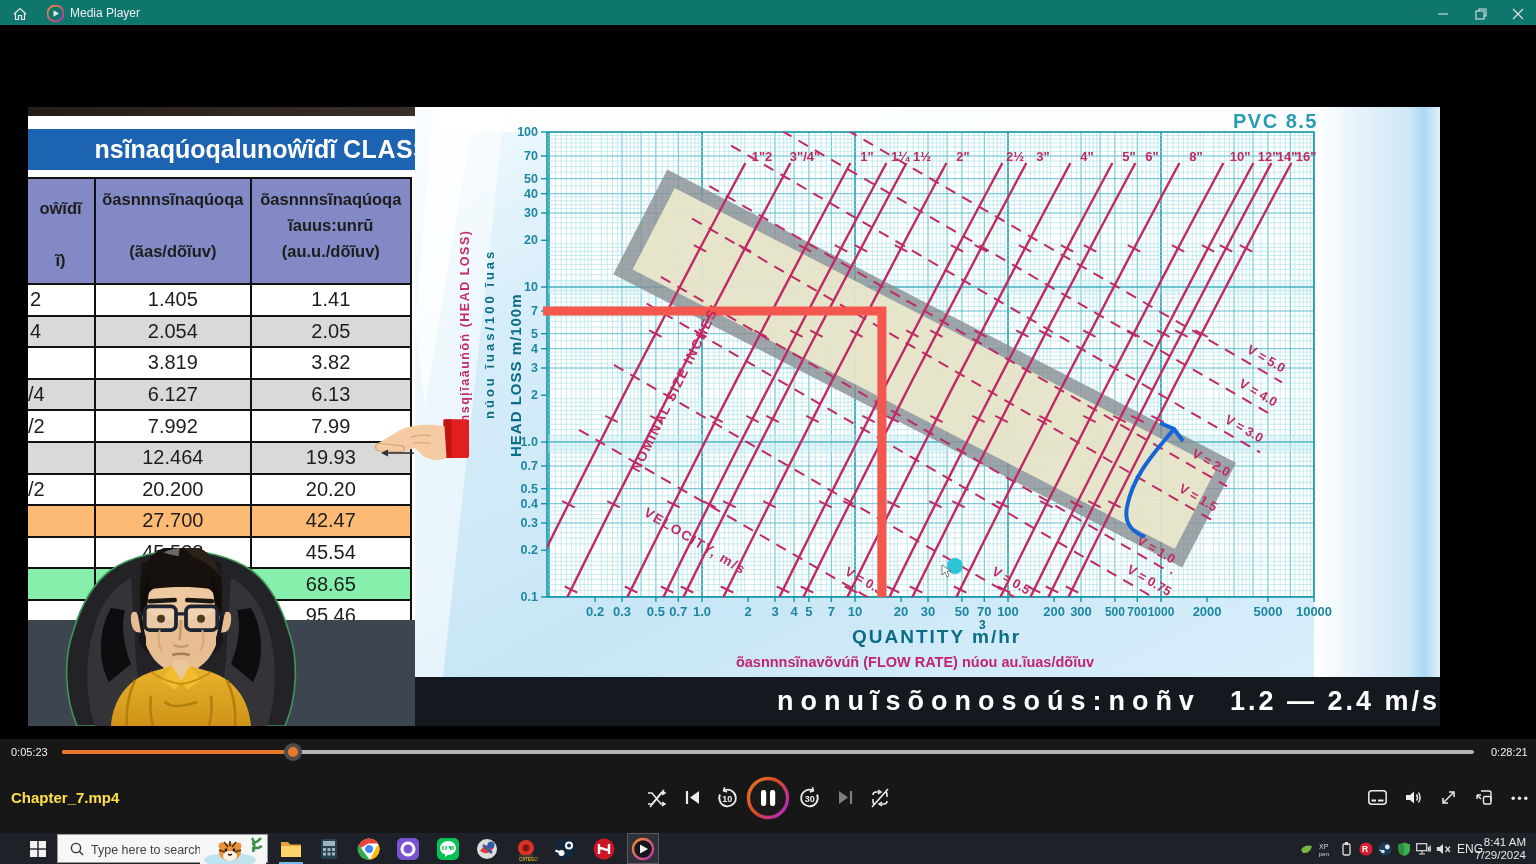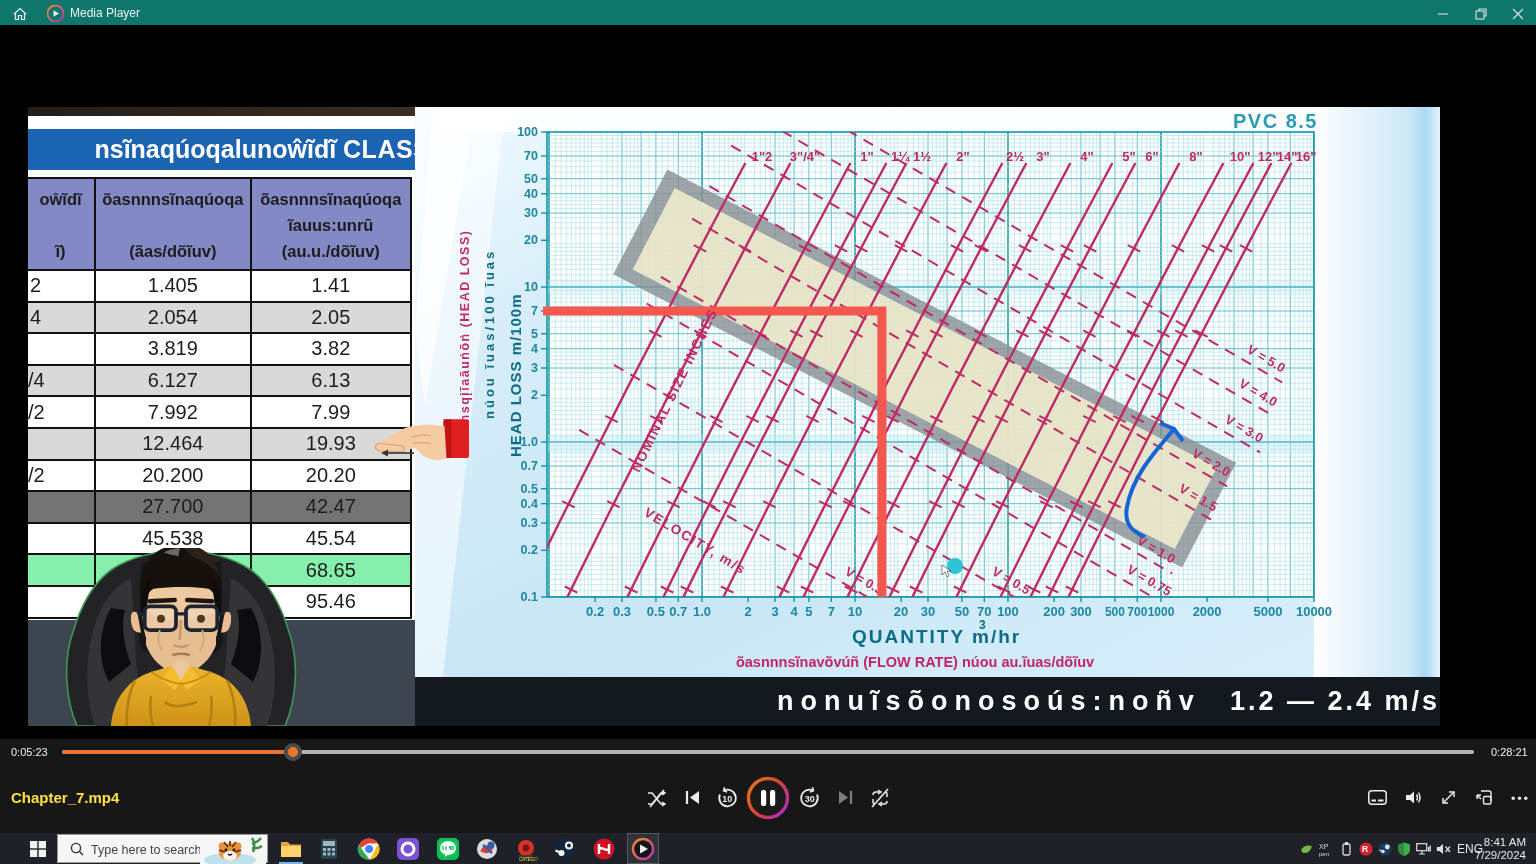--- a/index.html
+++ b/index.html
@@ -51,21 +51,21 @@
   <div class="abs" id="ltop"></div>
   <div class="abs" id="banner">nsĩnaqúoqalunoŵĩdĩ <span style="letter-spacing:0.5px">CLASS 8.5</span></div>
   <table class="tbl">
    <colgroup>
           <col style="width:70px">
           <col style="width:156px">
           <col style="width:161px">
         </colgroup>
    <tbody>
           <tr>
-            <td class="hd" style="height:92px;vertical-align:top;padding-top:7px;line-height:26px">oŵĩdĩ<br><br>ĩ)</td>
+            <td class="hd" style="height:106px;vertical-align:top;padding-top:16px;line-height:26px">oŵĩdĩ<br><br>ĩ)</td>
        <td class="hd" style="vertical-align:top;padding-top:7px;line-height:26px">õasnnnsĩnaqúoqa<br><br>(ãas/dõĩuv)</td>
        <td class="hd" style="vertical-align:top;padding-top:7px;line-height:26px">õasnnnsĩnaqúoqa<br>ĩauus:unrū<br>(au.u./dõĩuv)</td>
           </tr>
    <tr class="r">
             <td style="text-align:left;padding-left:3px">2</td>
             <td>1.405</td>
             <td>1.41</td>
           </tr>
    <tr class="r" style="background:#d9d9d9">
             <td style="text-align:left;padding-left:3px">4</td>
@@ -90,21 +90,21 @@
    <tr class="r" style="background:#d9d9d9">
             <td></td>
             <td>12.464</td>
             <td>19.93</td>
           </tr>
    <tr class="r">
             <td style="text-align:left;padding-left:1px">/2</td>
             <td>20.200</td>
             <td>20.20</td>
           </tr>
-   <tr class="r" style="background:#737373">
+   <tr class="r" style="background:#fdba74">
             <td></td>
             <td>27.700</td>
             <td>42.47</td>
           </tr>
    <tr class="r">
             <td></td>
             <td>45.538</td>
             <td>45.54</td>
           </tr>
    <tr class="r" style="background:#86efac">

